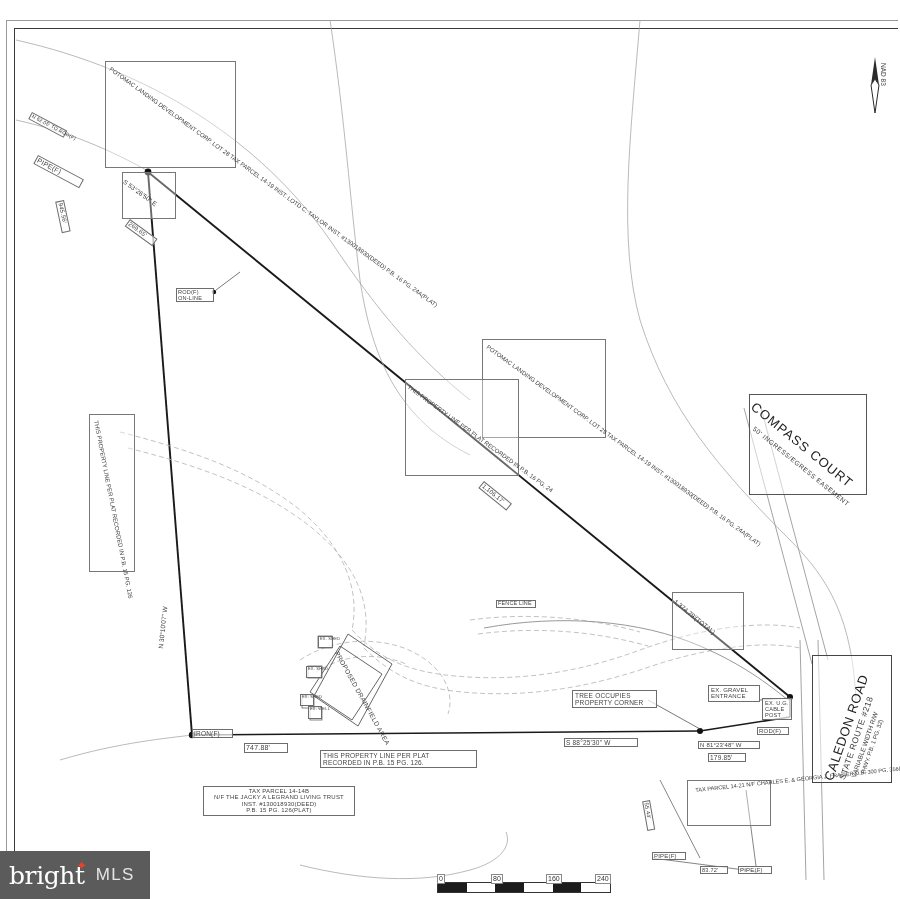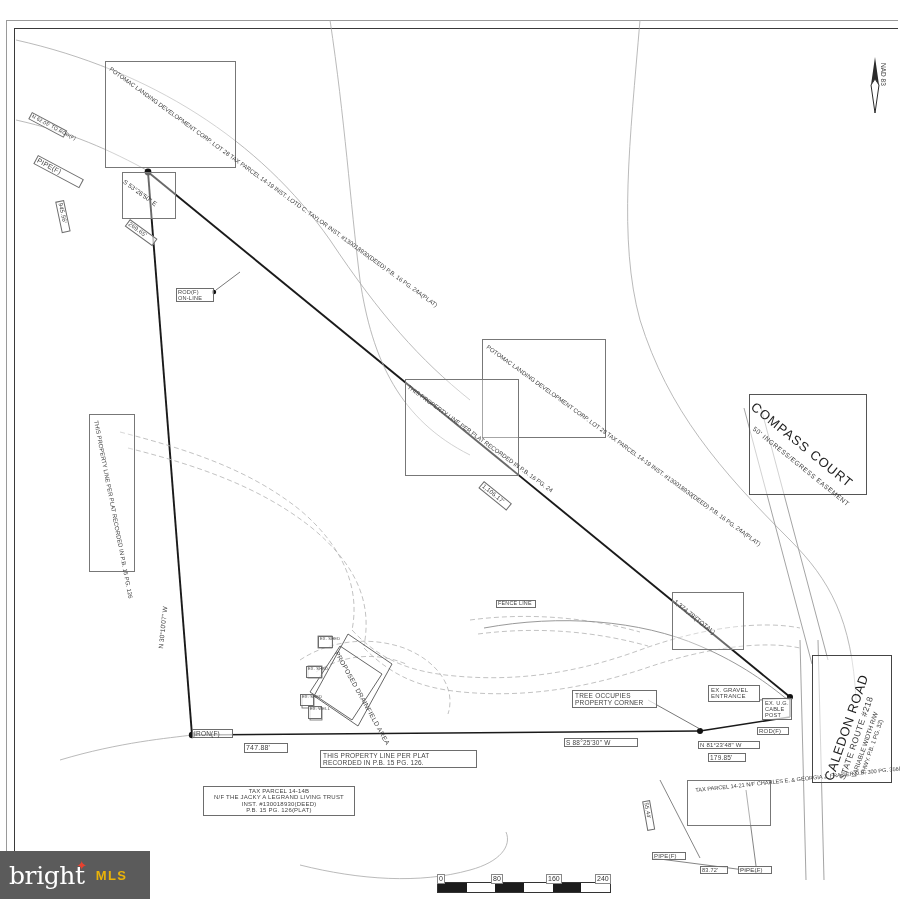--- a/index.html
+++ b/index.html
@@ -27,21 +27,21 @@
 
   
   .sheet-edge{position:absolute;background:#3a3a3a;}
 
   
   #wm{position:absolute;left:0;top:851px;width:150px;height:48px;background:#5b5b5b;
       display:flex;align-items:center;}
   #wm .b{font-family:"DejaVu Serif",serif;font-size:25px;color:#fff;margin-left:9px;
          letter-spacing:-.4px;position:relative;}
   #wm .star{position:absolute;right:-2px;top:-3px;color:#e8412f;font-size:13px;}
-  #wm .mls{font-size:13px;color:#eab308;letter-spacing:1.4px;margin-left:11px;font-weight:bold;}
+  #wm .mls{font-size:17px;color:#e5e5e5;letter-spacing:1.4px;margin-left:11px;}
 
   
   #scalebar{position:absolute;left:437px;top:882px;width:172px;height:9px;
             border:1px solid #333;display:flex;}
   #scalebar i{flex:1;height:100%;}
   #scalebar i.on{background:#1c1c1c;}
   .sclab{position:absolute;top:874px;font-size:7px;color:#333;border:1px solid #888;
          background:#fff;padding:0 1px;line-height:1.1;}
 
   

